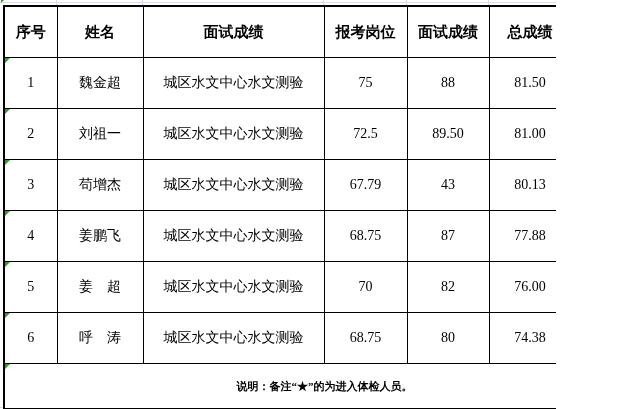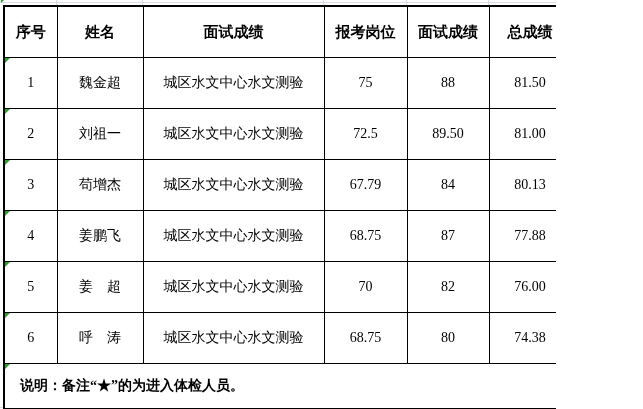--- a/index.html
+++ b/index.html
@@ -42,24 +42,24 @@
   }
   .score-table thead th{
     font-weight:bold;
     font-size:15px;
     height:50px;
   }
   .score-table tbody td{height:50px;}
   .score-table td.remark-cell{font-size:18px;}
   .score-table tr.note-row td{
     height:44px;
-    text-align:left;
+    text-align:center;
     font-weight:bold;
-    font-size:14px;
-    padding-left:15px;
+    font-size:11px;
+    padding-left:7px;
   }
   
   .flag{
     position:absolute;top:0;left:0;
     width:0;height:0;
     border-top:5px solid var(--flag);
     border-right:5px solid transparent;
   }
   
   .clipped-flag{
@@ -126,21 +126,21 @@
           <td>72.5</td>
           <td>89.50</td>
           <td>81.00</td>
           <td class="remark-cell">★</td>
         </tr>
         <tr>
           <td>3<span class="flag"></span></td>
           <td>苟增杰</td>
           <td>城区水文中心水文测验</td>
           <td>67.79</td>
-          <td>84</td>
+          <td>43</td>
           <td>80.13</td>
           <td class="remark-cell"></td>
         </tr>
         <tr>
           <td>4<span class="flag"></span></td>
           <td>姜鹏飞</td>
           <td>城区水文中心水文测验</td>
           <td>68.75</td>
           <td>87</td>
           <td>77.88</td>

